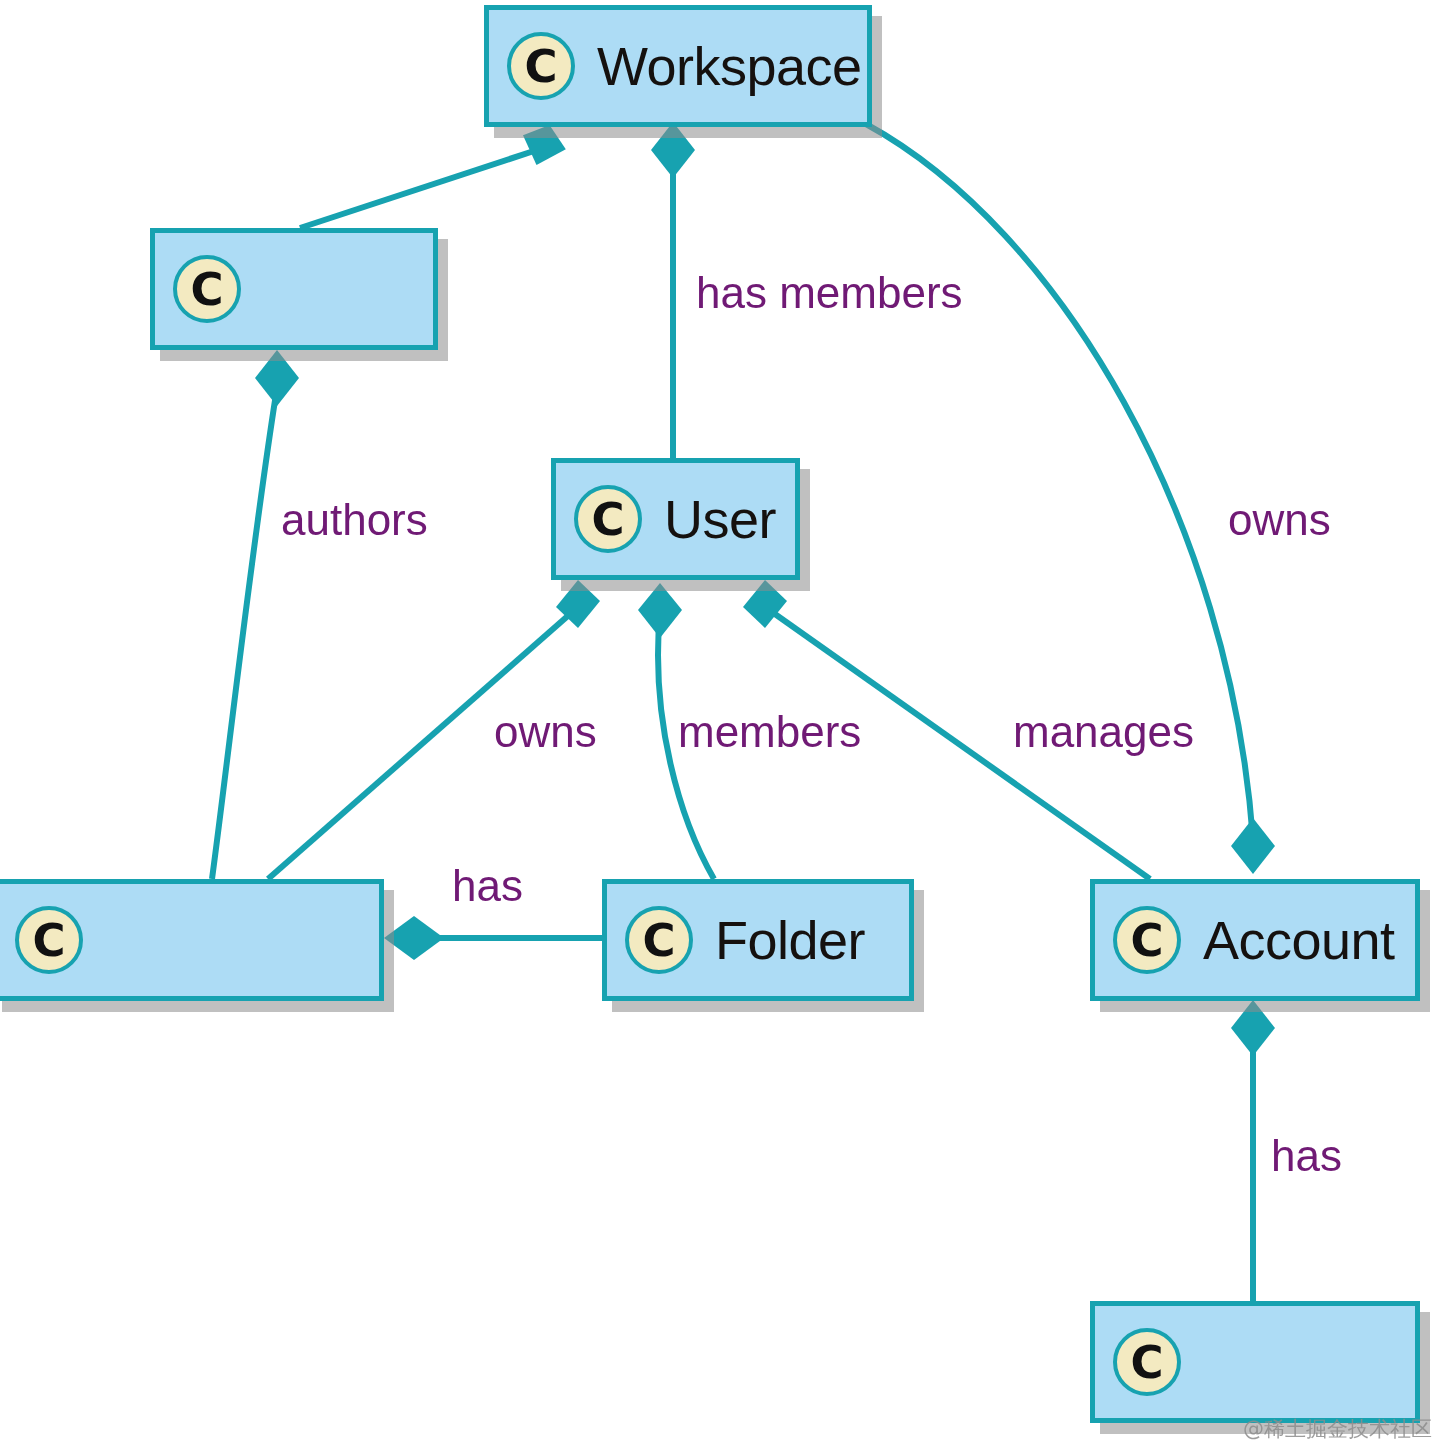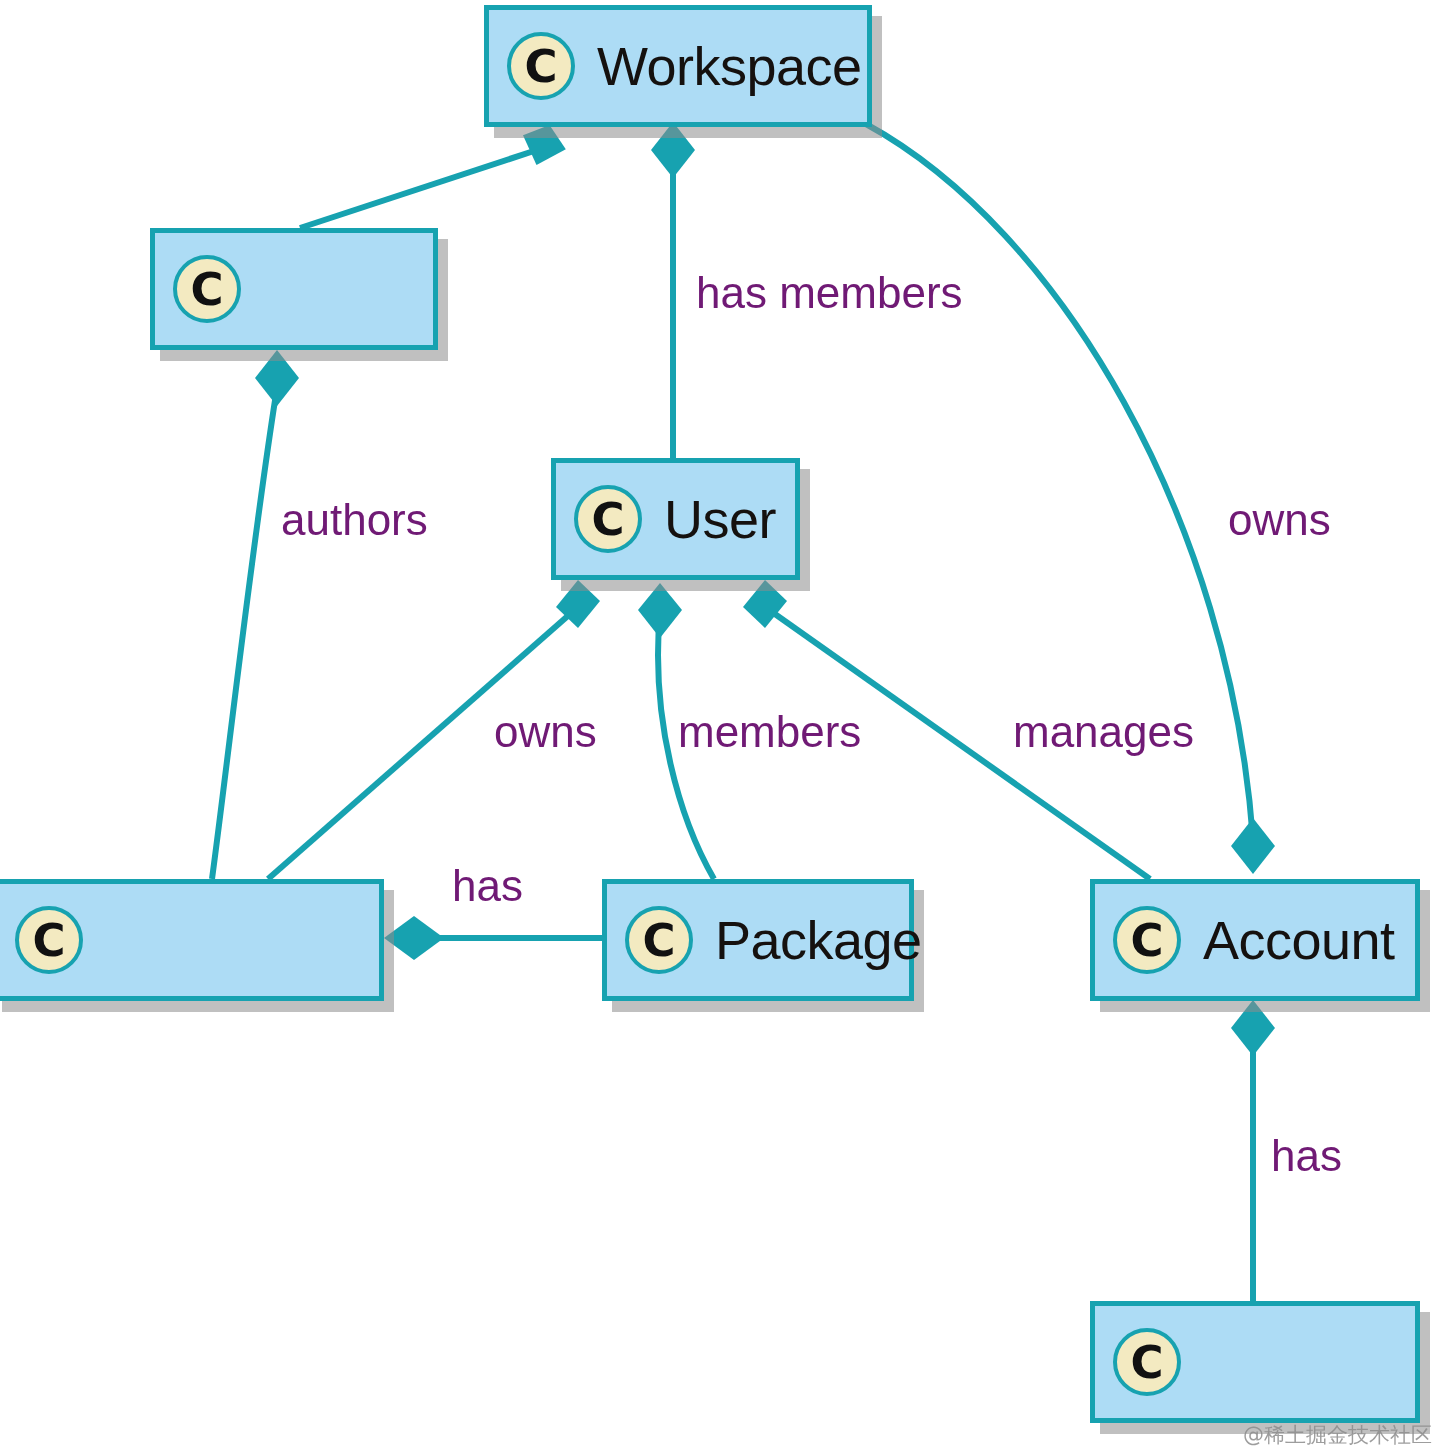--- a/index.html
+++ b/index.html
@@ -65,21 +65,21 @@
     position: absolute;
     font-size: 44px;
     color: #701a75;
     white-space: nowrap;
     z-index: 6;
     font-family: "Liberation Sans", sans-serif;
   }
   .watermark {
     position: absolute;
     right: 8px;
-    bottom: 0;
+    bottom: 6px;
     font-size: 21px;
     color: #8d8d8d;
     opacity: 0.85;
     z-index: 9;
     font-family: "DejaVu Sans", sans-serif;
   }
 </style>
 </head>
 <body>
 
@@ -134,21 +134,21 @@
     <span class="class-icon">C</span>
     <span class="class-name">User</span>
   </div>
 
   <div class="uml-class" style="left:-8px; top:879px; width:392px; height:122px;">
     <span class="class-icon">C</span>
   </div>
 
   <div class="uml-class" style="left:602px; top:879px; width:312px; height:122px;">
     <span class="class-icon">C</span>
-    <span class="class-name">Package</span>
+    <span class="class-name">Folder</span>
   </div>
 
   <div class="uml-class" style="left:1090px; top:879px; width:330px; height:122px;">
     <span class="class-icon">C</span>
     <span class="class-name">Account</span>
   </div>
 
   <div class="uml-class" style="left:1090px; top:1301px; width:330px; height:122px;">
     <span class="class-icon">C</span>
   </div>

